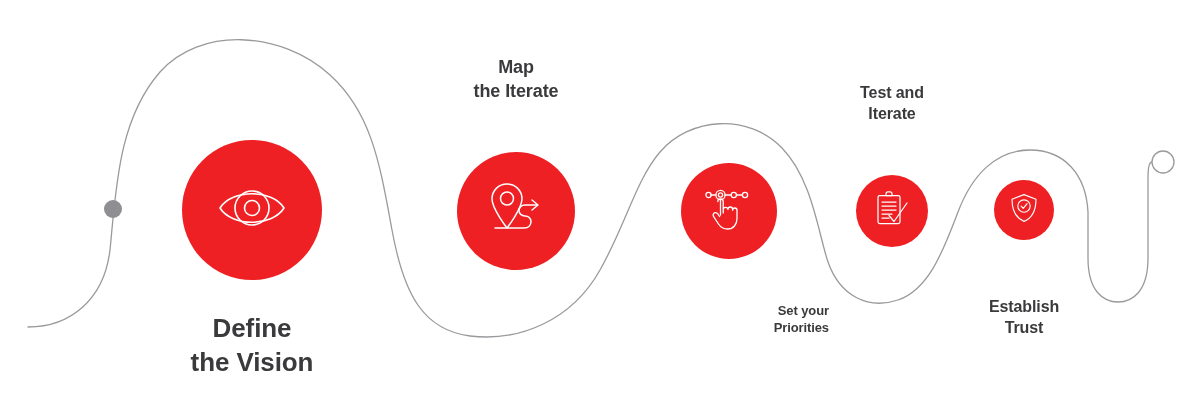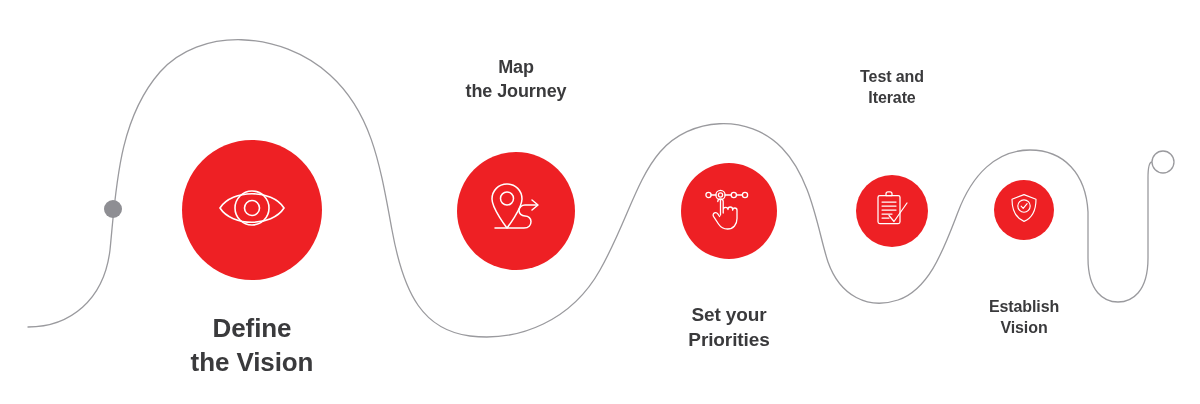--- a/index.html
+++ b/index.html
@@ -94,21 +94,21 @@
     <span class="node-icon">
       <svg width="62" height="62" viewBox="0 0 62 62" fill="none" stroke="#ffffff" stroke-width="1.5" stroke-linecap="round" stroke-linejoin="round">
         <path d="M22 6 C30.5 6 37 12.6 37 21 C37 30.5 22 50 22 50 C22 50 7 30.5 7 21 C7 12.6 13.5 6 22 6 Z"></path>
         <circle cx="22" cy="20.5" r="6.5"></circle>
         <path d="M10 50 L39 50 C44 50 46 46.5 46 43.5 C46 40.5 43.5 38 40 38 C36.5 38 34 35.5 34 32.5 C34 29.5 36.5 27 40 27 L52 27"></path>
         <path d="M47 22 L53 27 L47 32"></path>
       </svg>
     </span>
   </div>
   <div class="node-label" style="left:416px; top:56px; width:200px; font-size:18px;">Map
-the Journey</div>
+the Iterate</div>
 
   <div class="node" style="left:681px; top:163px; width:96px; height:96px;">
     <span class="node-icon">
       <svg width="50" height="50" viewBox="0 0 50 50" fill="none" stroke="#ffffff" stroke-width="1.3" stroke-linecap="round" stroke-linejoin="round">
         <line x1="7" y1="11" x2="12" y2="11"></line>
         <line x1="21" y1="11" x2="27" y2="11"></line>
         <line x1="33" y1="11" x2="38" y2="11"></line>
         <circle cx="4.5" cy="11" r="2.6"></circle>
         <circle cx="16.5" cy="11" r="4.6"></circle>
         <circle cx="16.5" cy="11" r="2.1"></circle>
@@ -117,45 +117,45 @@
         <path d="M16.5 16 L16.5 31"></path>
         <path d="M13.8 17.5 C13.8 15.9 15 14.8 16.5 14.8 C18 14.8 19.2 15.9 19.2 17.5 L19.2 29
                  L19.2 25.6 C19.2 24.3 20.3 23.3 21.6 23.3 C22.9 23.3 24 24.3 24 25.6
                  L24 25.3 C24 24 25 23 26.3 23 C27.6 23 28.6 24 28.6 25.3
                  L28.6 26.2 C28.6 25 29.6 24 30.8 24 C32.1 24 33 25 33 26.2
                  L33 34.5 C33 40.4 29.4 45 23.6 45 C19.5 45 16.6 43.2 14.5 40
                  L9.5 32.4 C8.7 31.1 9.2 29.6 10.5 28.9 C11.7 28.3 13 28.7 13.8 29.8 L15.6 32.5"></path>
       </svg>
     </span>
   </div>
-  <div class="node-label" style="left:629px; top:302px; width:200px; font-size:19px;">Set your
+  <div class="node-label" style="left:629px; top:302px; width:200px; font-size:13px;text-align:right;">Set your
 Priorities</div>
 
   <div class="node" style="left:856px; top:175px; width:72px; height:72px;">
     <span class="node-icon">
       <svg width="38" height="38" viewBox="0 0 38 38" fill="none" stroke="#ffffff" stroke-width="1.25" stroke-linecap="round" stroke-linejoin="round">
         <rect x="5" y="5.5" width="22" height="28" rx="1.8"></rect>
         <path d="M13 5.5 L13 3.8 C13 2.7 13.9 1.8 15 1.8 L17 1.8 C18.1 1.8 19 2.7 19 3.8 L19 5.5 Z"></path>
         <line x1="9" y1="12" x2="23" y2="12"></line>
         <line x1="9" y1="16" x2="23" y2="16"></line>
         <line x1="9" y1="20" x2="23" y2="20"></line>
         <line x1="9" y1="24" x2="19" y2="24"></line>
         <line x1="9" y1="28" x2="16" y2="28"></line>
         <path d="M16 25.5 L21 31.5 L34 13"></path>
       </svg>
     </span>
   </div>
-  <div class="node-label" style="left:792px; top:66px; width:200px; font-size:16px;">Test and
+  <div class="node-label" style="left:792px; top:82px; width:200px; font-size:16px;">Test and
 Iterate</div>
 
   <div class="node" style="left:994px; top:180px; width:60px; height:60px;">
     <span class="node-icon">
       <svg width="30" height="30" viewBox="0 0 30 30" fill="none" stroke="#ffffff" stroke-width="1.15" stroke-linecap="round" stroke-linejoin="round">
         <path d="M15 1.6 L27 6.2 C27 17 23 25 15 28.4 C7 25 3 17 3 6.2 Z"></path>
         <circle cx="15" cy="13" r="6.2"></circle>
         <path d="M12.1 13.2 L14.2 15.4 L18.1 10.6"></path>
       </svg>
     </span>
   </div>
   <div class="node-label" style="left:924px; top:296px; width:200px; font-size:16px;">Establish
-Vision</div>
+Trust</div>
 
 </div>
 
 </body></html>

